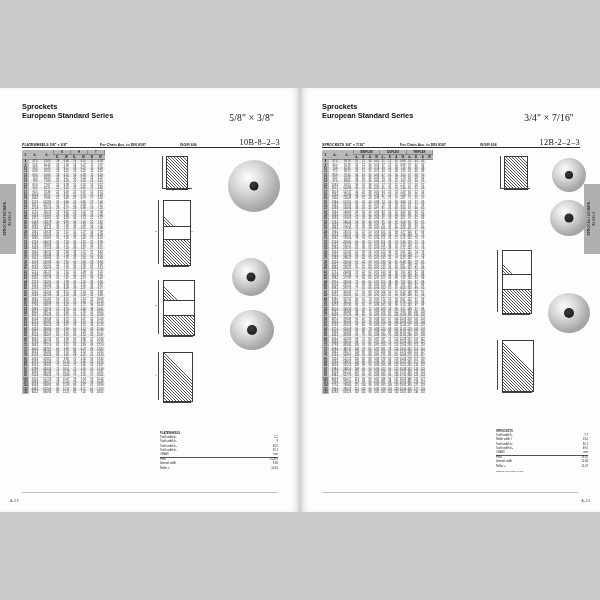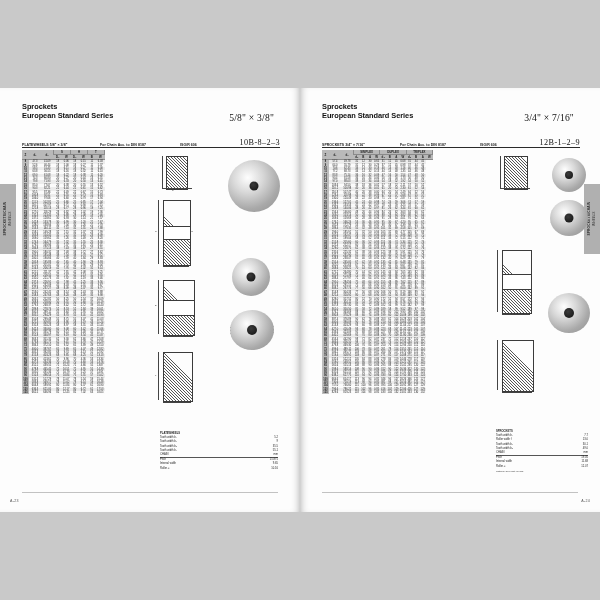--- a/index.html
+++ b/index.html
@@ -1059,21 +1059,21 @@
         <span>Sprockets</span><br>
         <span>European Standard Series</span>
       </div>
       <div class="size">3/4" × 7/16"</div>
     </div>
 
     <div class="subbar">
       <div class="c1 tiny">SPROCKETS 3/4" × 7/16"</div>
       <div class="c2 tiny">For Chain Acc. to DIN 8187</div>
       <div class="c3 tiny">ISO/R 606</div>
-      <div class="c4 code">12B-1–2–9</div>
+      <div class="c4 code">12B-2–2–3</div>
     </div>
     <div class="rule"></div>
 
     <div class="tblwrap">
       <table class="spec">
         <thead>
           <tr id="R-head-grp">
               <th rowspan="2" class="cz">Z</th>
               <th rowspan="2" class="cd">d₁</th>
               <th rowspan="2" class="cd">d₂</th>

